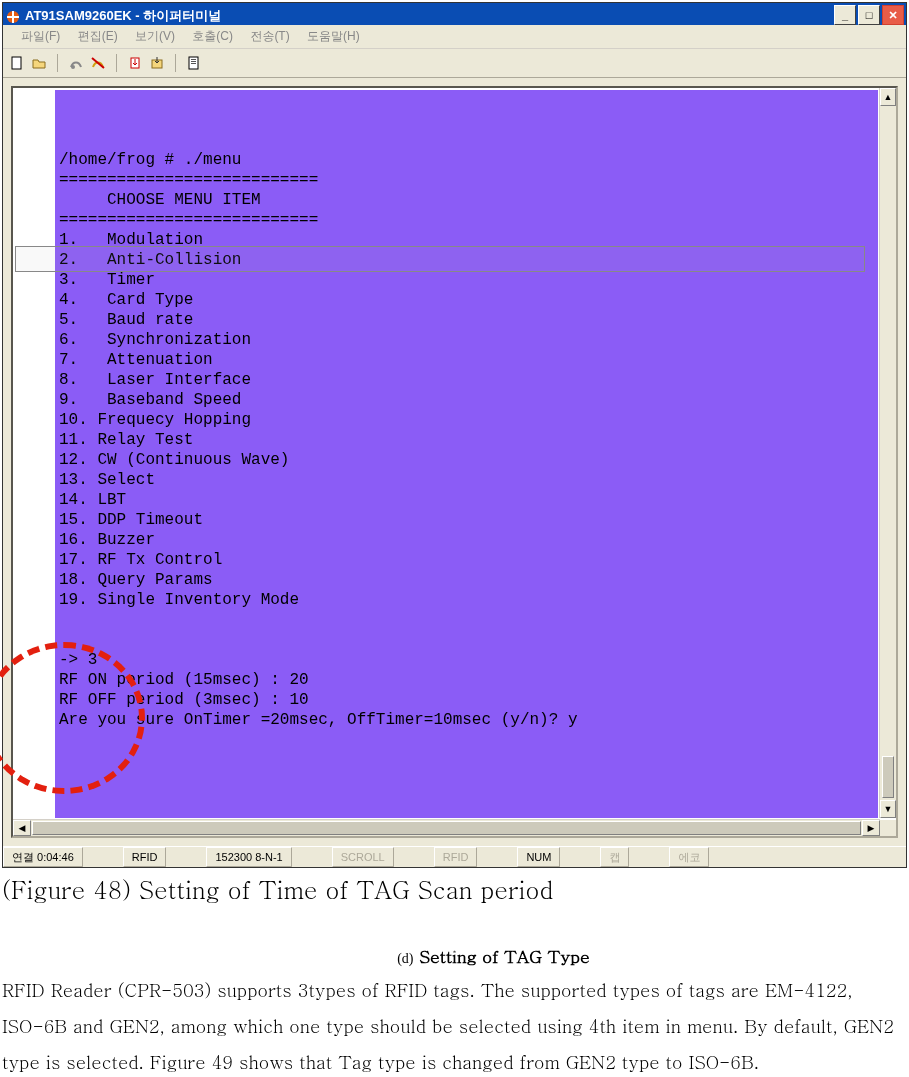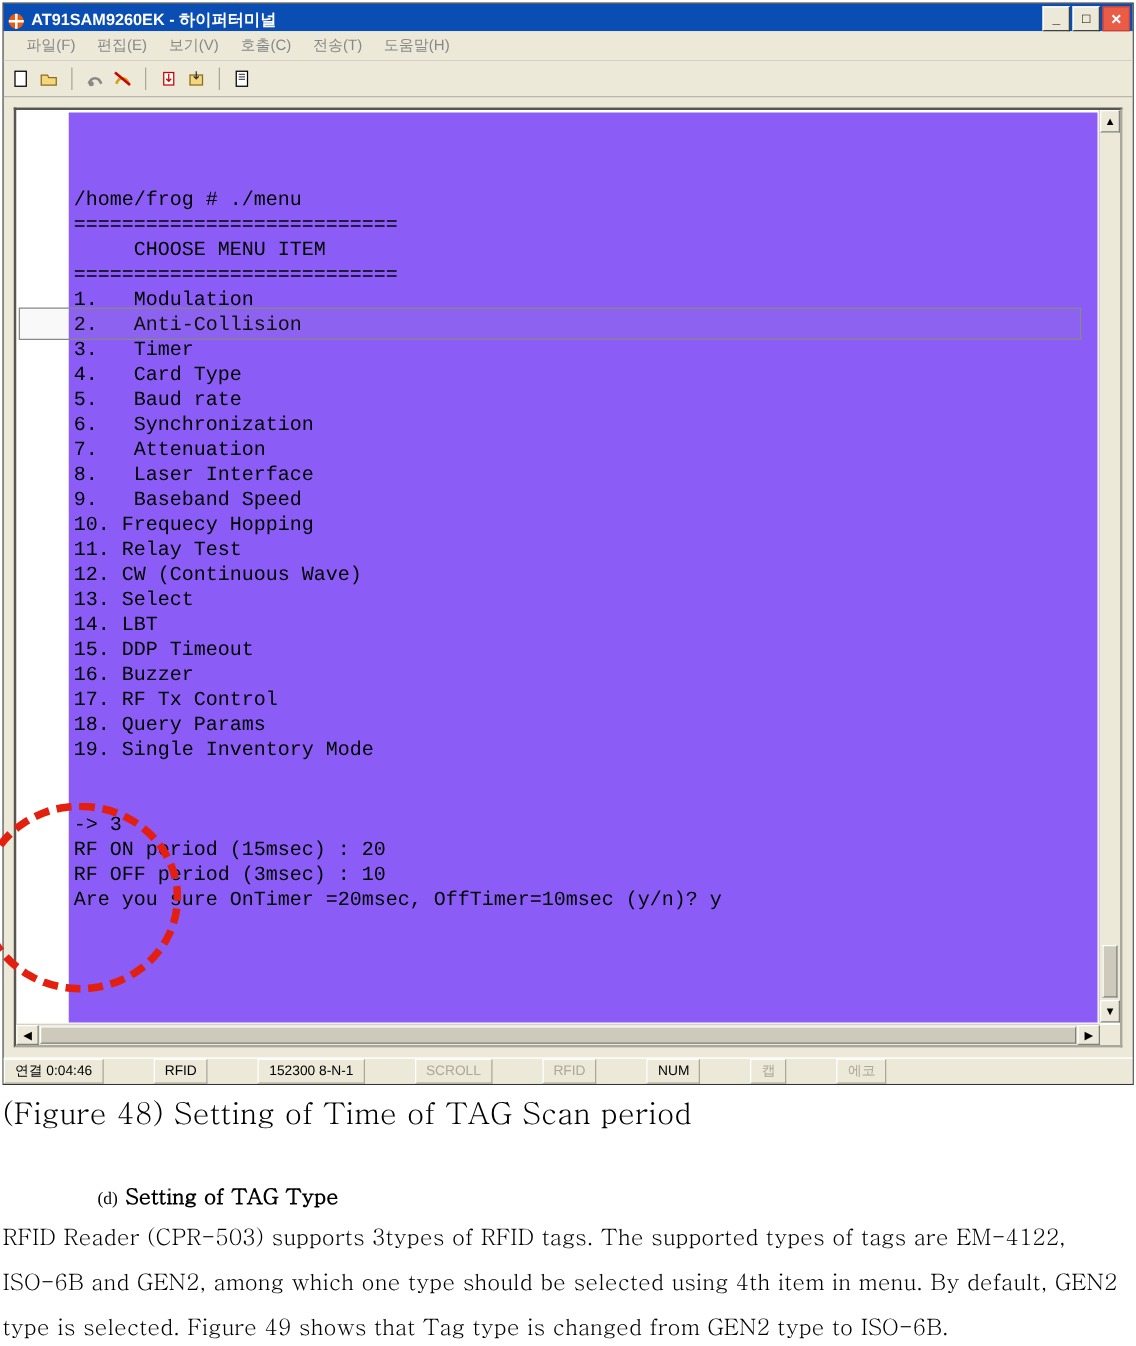--- a/index.html
+++ b/index.html
@@ -135,20 +135,21 @@
     font-family: Batang, "Times New Roman", serif;
     font-size:18px;
     line-height:2.0;
     padding:0 10px 20px 2px;
   }
   .section-head {
     font-family: Batang, Arial, sans-serif;
     font-size:17px;
     font-weight:bold;
     padding:28px 0 4px 78px;
+    text-align:center;
   }
   .section-head .marker {
     font-family: "Times New Roman", serif;
     font-size:14px;
     font-weight:normal;
     margin-right:6px;
   }
   
   .hilite-box {
     position:absolute;

